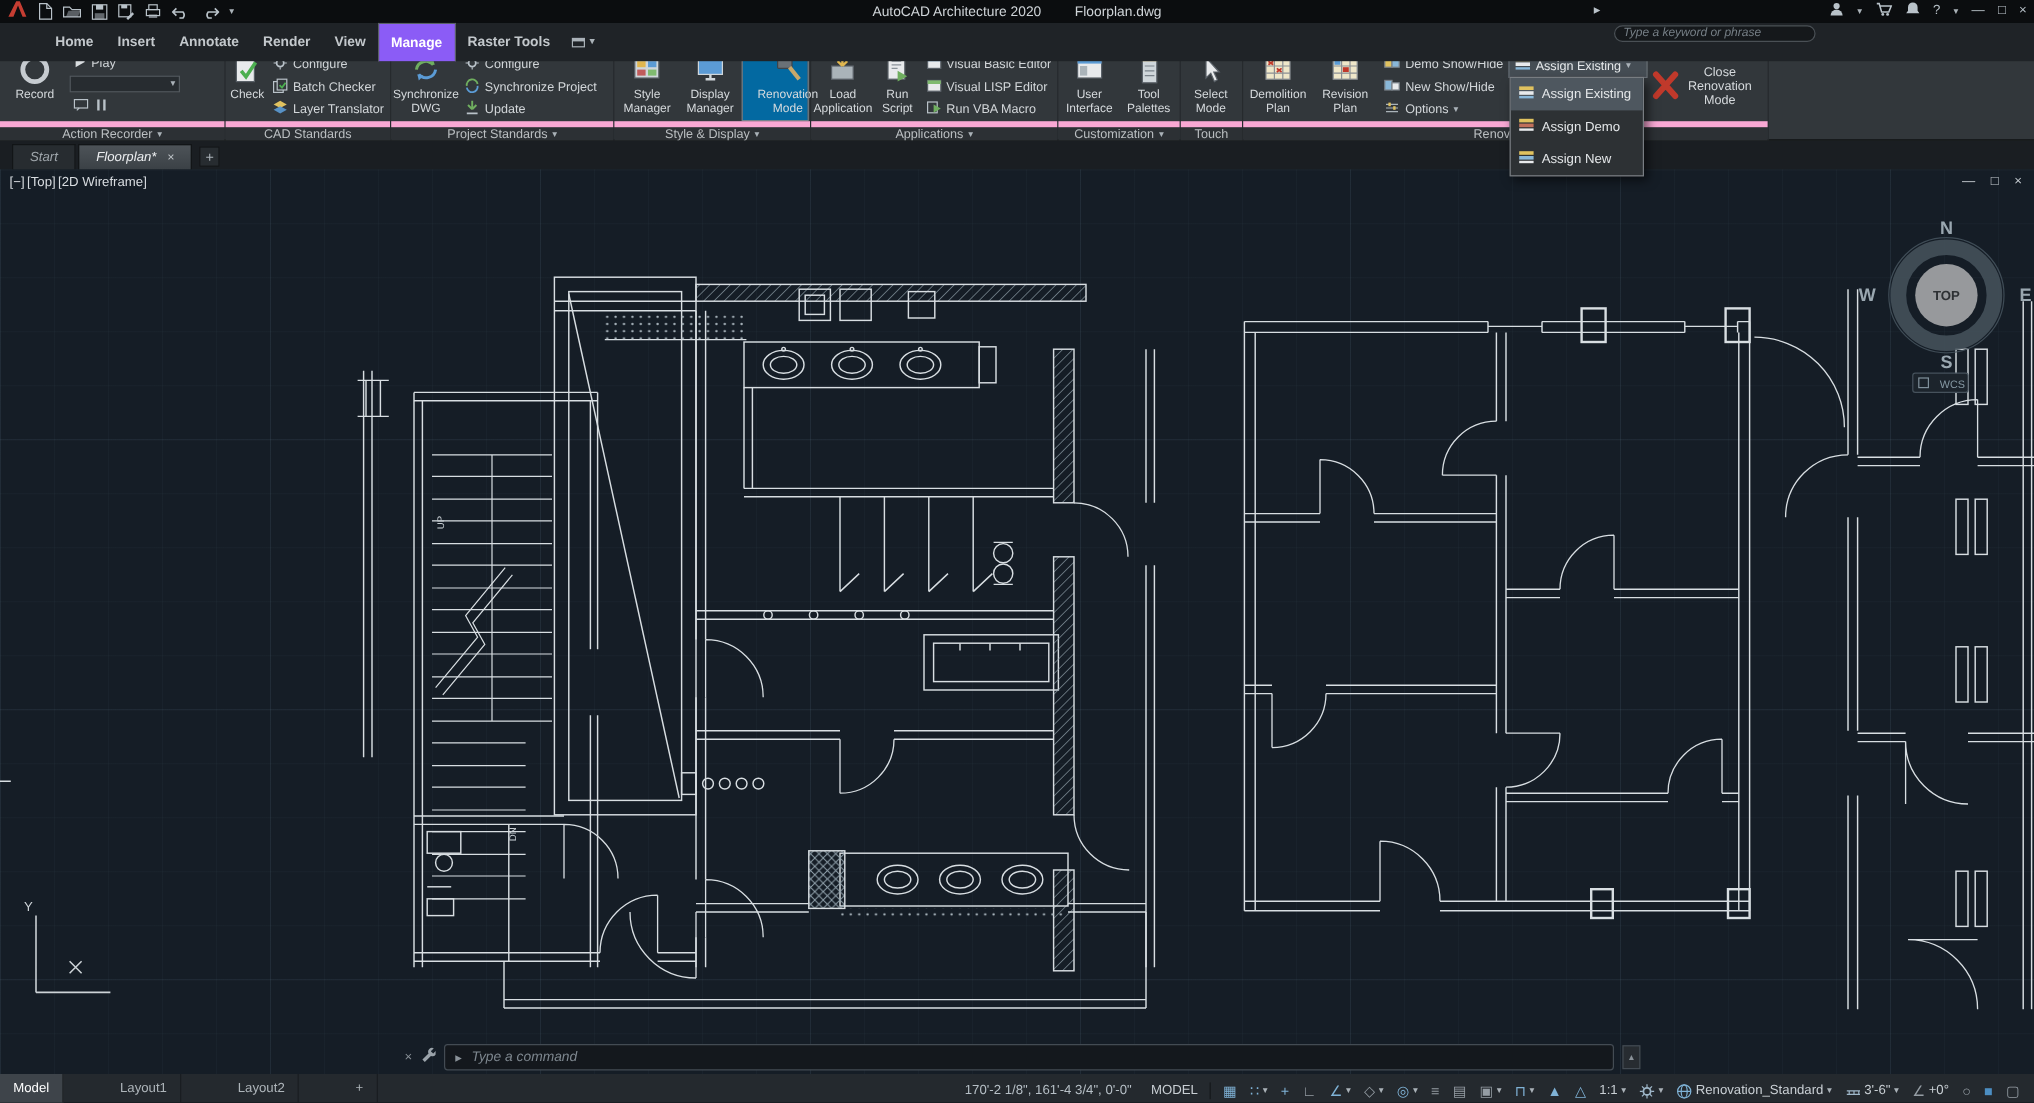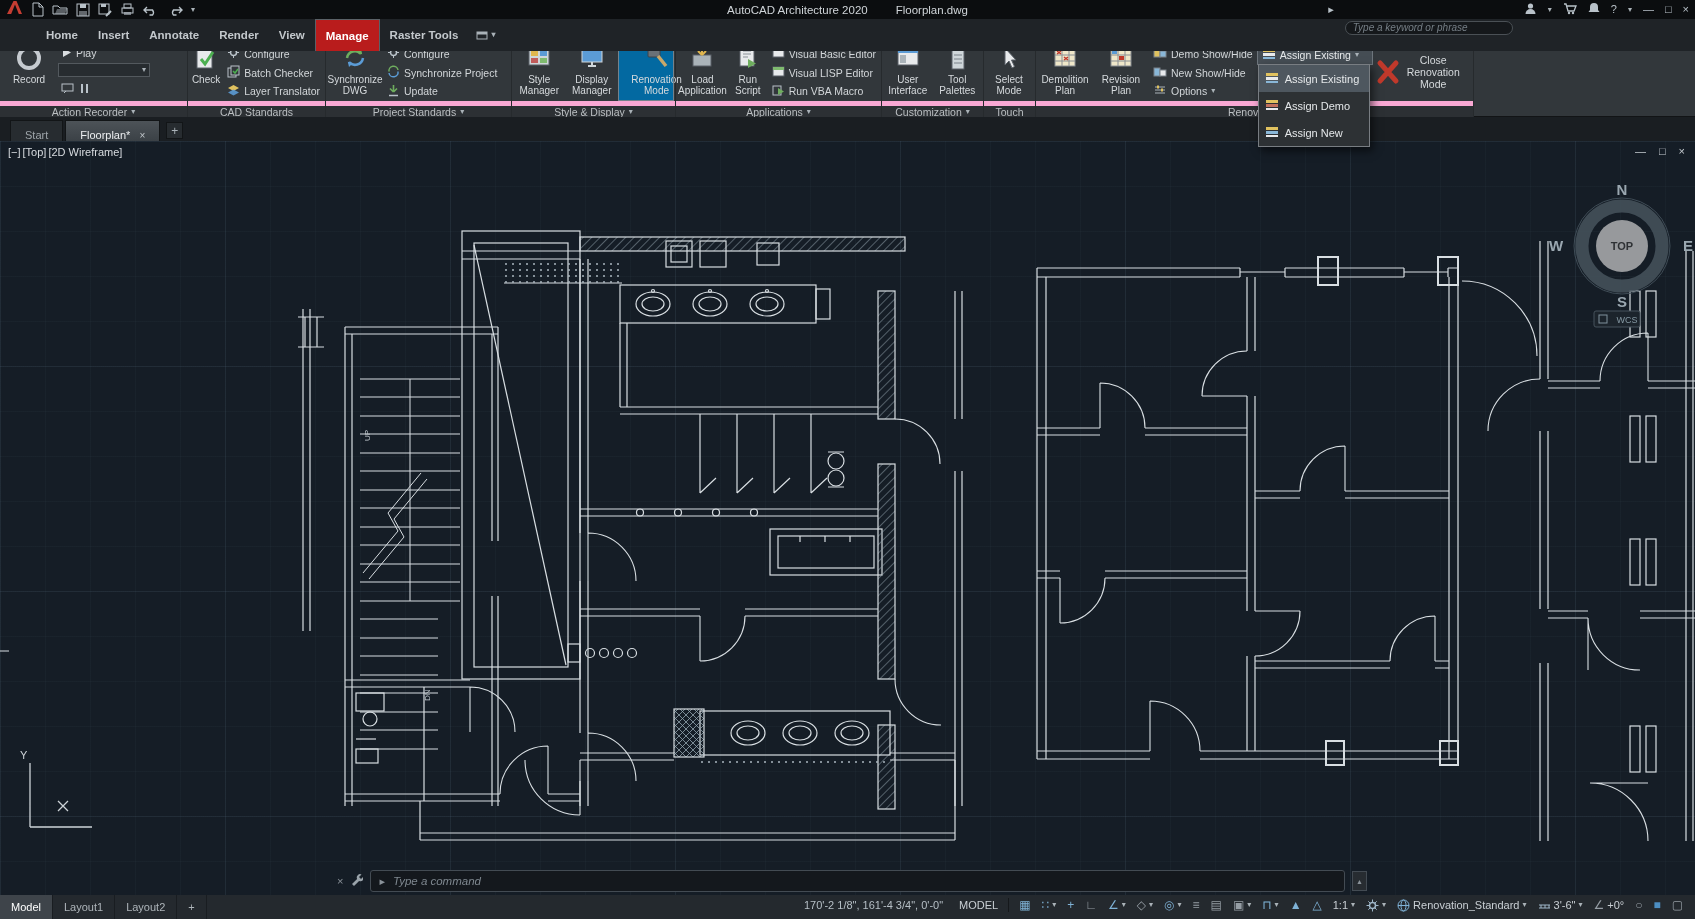--- a/index.html
+++ b/index.html
@@ -22,21 +22,21 @@
                       font-family:"Liberation Sans",sans-serif;
                       font-size:10px; color:#9aa2a9; font-style:italic; }
   .search-box input::placeholder { color:#767f86; font-style:italic; }
   .tb-glyph { color:#b9c2c9; font-size:11px; line-height:1; }
   .caret { font-size:8px; color:#aab2b8; line-height:1; }
 
   
   .menubar { position:absolute; top:19px; left:0; right:0; height:32px; background:#1f2327;
              display:flex; align-items:stretch; padding-left:36px; z-index:39;font-weight:bold; }
   .menu-tab { display:flex; align-items:center; padding:0 10px; font-size:11.5px; color:#c3c8cc; }
-  .menu-tab.active { background:#b91c1c; color:#ffffff; border:1px solid #5a6167; border-bottom:none; }
+  .menu-tab.active { background:#8b5cf6; color:#ffffff; border:1px solid #5a6167; border-bottom:none; }
   .menu-extra { display:flex; align-items:center; gap:3px; padding:0 8px; }
 
   
   .ribbon { position:absolute; top:39px; left:0; right:0; height:78px; background:#32373b;
             display:flex; border-bottom:1px solid #121416; z-index:38; }
   .panel { position:relative; height:78px; border-right:1px solid #262a2d;
            padding:3px 2px 17px 2px; display:flex; gap:2px; }
   .panel-label { position:absolute; bottom:0; left:0; right:0; height:16px; background:#2c3034;
                  border-top:5px solid #f9a8d4; display:flex; align-items:center; justify-content:center;
                  gap:4px; font-size:10.5px; color:#bbbfc2; white-space:nowrap; overflow:hidden; }
@@ -59,22 +59,22 @@
   
   .reno-dropdown { position:absolute; top:22px; left:0; width:112px; background:#2d3134;
                    border:1px solid #787d82; box-shadow:3px 4px 8px rgba(0,0,0,.55); z-index:60; }
   .dd-item { height:27px; display:flex; align-items:center; gap:6px; padding:0 6px;
              font-size:11px; color:#e4e7e9; }
   .dd-item.selected { background:#4e575f; }
 
   
   .filetabs { position:absolute; top:117px; left:0; right:0; height:24px; background:#1a1e22;
               display:flex; align-items:flex-end; padding-left:10px; gap:2px; z-index:37; }
-  .ftab { height:21px; display:flex; align-items:flex-end; padding:0 14px; font-size:11px;
-          color:#9ea5aa; background:#272c30; border:1px solid #121517; border-bottom:none; }
+  .ftab { height:21px; display:flex; align-items:center; padding:0 14px; font-size:11px;
+          color:#9ea5aa; background:#272c30; border:1px solid #121517; border-bottom:none;font-style:italic; }
   .ftab.active { background:linear-gradient(#4d5358,#3b4146); color:#eceef0; }
   .ftab .tclose { margin-left:9px; font-size:10px; color:#c3c8cc; }
   .addtab { width:17px; height:17px; margin-left:4px; margin-bottom:2px; display:flex; align-items:center;
             justify-content:center; color:#aab2b8; font-size:12px; background:#272c30; border:1px solid #121517; }
 
   
   .canvas { position:absolute; top:141px; left:0; right:0; height:754px; background-color:#151d26;
             background-image:
               linear-gradient(rgba(120,150,175,0.085) 1px, transparent 1px),
               linear-gradient(90deg, rgba(120,150,175,0.085) 1px, transparent 1px),
@@ -92,21 +92,21 @@
               display:flex; align-items:center; gap:8px; padding:0 8px; }
   .cmdinput input { flex:1; background:transparent; border:none; outline:none;
                     font-family:"Liberation Sans",sans-serif; font-size:11.5px; color:#aeb6bd; }
   .cmdinput input::placeholder { color:#7e878f; font-style:italic; }
   .cmd-glyph { color:#8a9299; font-size:11px; }
   .cmd-scroll { width:15px; height:20px; background:#272c31; border:1px solid #434b53;
                 display:flex; align-items:center; justify-content:center; color:#8a9299; font-size:7px; }
 
   
   .statusbar { position:absolute; bottom:0; left:0; right:0; height:24px; background:#24292e;
-               display:flex; align-items:flex-start; font-size:11px; color:#aeb5ba; z-index:40; }
+               display:flex; align-items:flex-end; font-size:11px; color:#aeb5ba; z-index:40;gap:36px; }
   .ltab { height:24px; display:flex; align-items:center; padding:0 11px; border-right:1px solid #191d21; }
   .ltab.active { background:#3e444a; color:#ffffff; }
   .sb-right { margin-left:auto; display:flex; align-items:center; gap:3px; padding-right:8px; }
   .sb-item { height:20px; display:flex; align-items:center; gap:3px; padding:0 4px; }
   .sb-item .gly { font-size:12px; line-height:1; }
   .blue .gly { color:#7fb2d6; } .gray .gly { color:#959da4; }
   .coords { color:#b6bfc6; padding:0 9px; white-space:nowrap; }
   .sb-label { color:#c9cfd4; }
   .sb-sep { width:1px; height:14px; background:#15181b; margin:0 3px; }
 </style>

